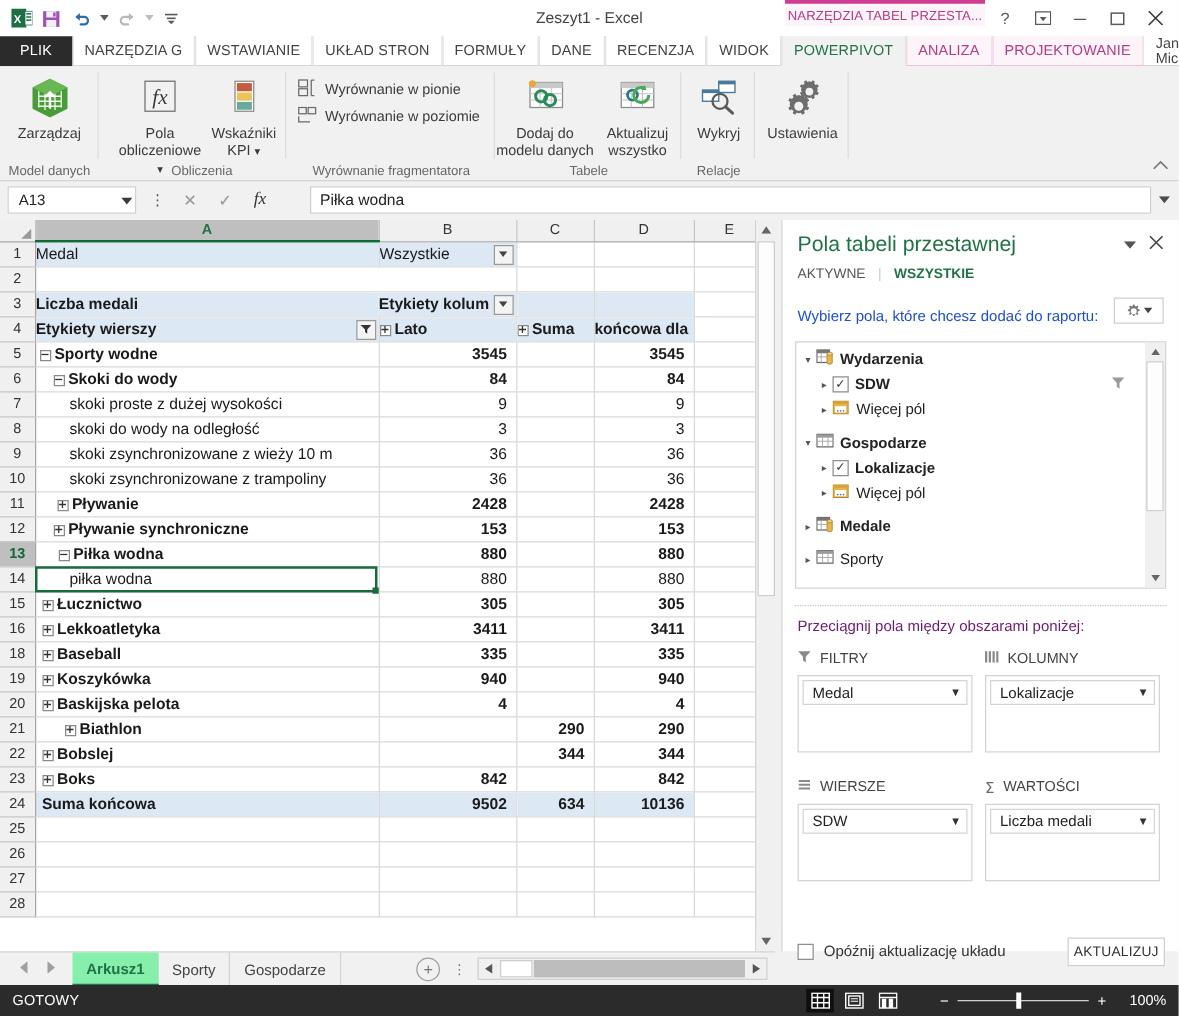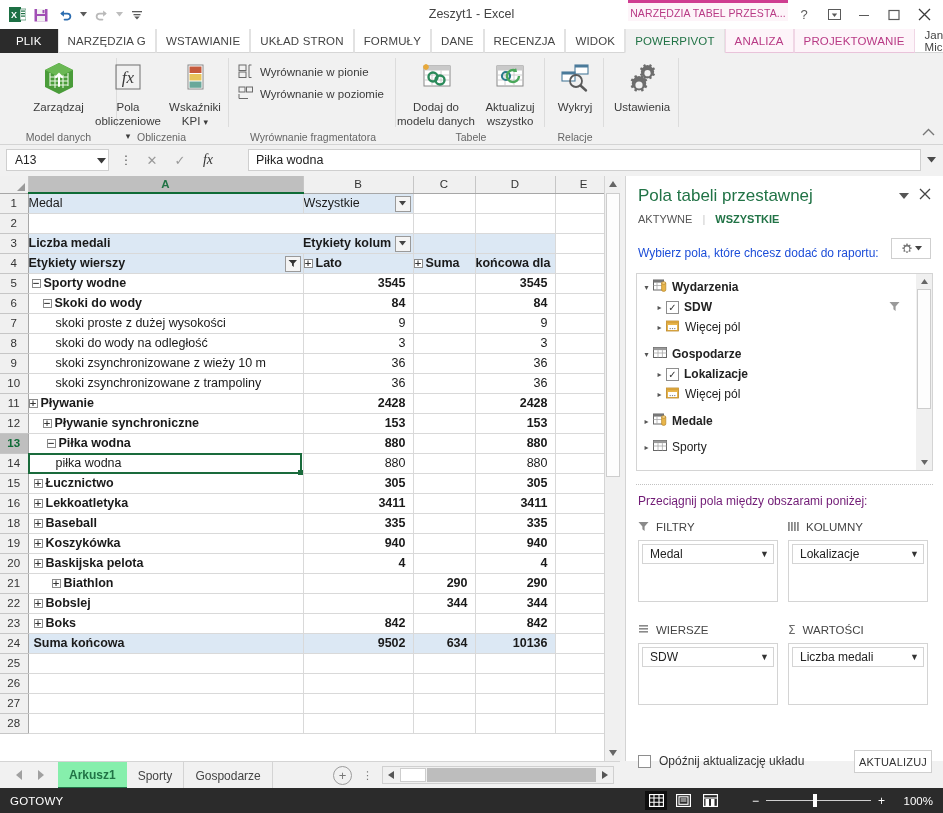--- a/index.html
+++ b/index.html
@@ -292,21 +292,21 @@
     <div class="rtab ctx">PROJEKTOWANIE</div>
     <div class="rtab-spacer"></div>
     <div class="user-area">
       <span class="user-name">Jan Mich...</span>
 
     </div>
   </div>
 
   <div class="ribbon">
 
-    <div class="rgroup" style="left:0; width:117px;">
+    <div class="rgroup" style="left:0; width:79px;">
       <div class="bigbtn">
         <span class="ico">
           <svg width="40" height="40" viewBox="0 0 40 40">
             <path d="M6 12 L20 5 L34 12 L34 29 L20 36 L6 29 Z" fill="#4a9c3a"></path>
             <path d="M20 5 L34 12 L20 19 L6 12 Z" fill="#6ab854"></path>
             <g stroke="#e9f7e4" stroke-width="1.1" fill="none">
               <path d="M11 15 L11 28 M16 17 L16 30 M24 17 L24 30 M29 15 L29 28"></path>
               <path d="M11 19 L29 19 M11 23 L29 23 M11 27 L29 27"></path>
             </g>
             <path d="M20 28 L20 16 M17 19 L20 16 L23 19" stroke="#fff" stroke-width="2" fill="none" stroke-linecap="round"></path>
@@ -596,21 +596,21 @@
         <td class="rowhdr">10</td>
         <td class="cell" style="padding-left:27px">skoki zsynchronizowane z trampoliny</td>
         <td class="cell num">36</td>
         <td class="cell num"></td>
         <td class="cell num">36</td>
         <td class="cell"></td>
       </tr>
 
       <tr>
         <td class="rowhdr">11</td>
-        <td class="cell b" style="padding-left:0"><span class="expander">+</span><span>Pływanie</span></td>
+        <td class="cell b" style="padding-left:17px"><span class="expander">+</span><span>Pływanie</span></td>
         <td class="cell num b">2428</td>
         <td class="cell num b"></td>
         <td class="cell num b">2428</td>
         <td class="cell"></td>
       </tr>
 
       <tr>
         <td class="rowhdr">12</td>
         <td class="cell b" style="padding-left:14px"><span class="expander">+</span><span>Pływanie synchroniczne</span></td>
         <td class="cell num b">153</td>

